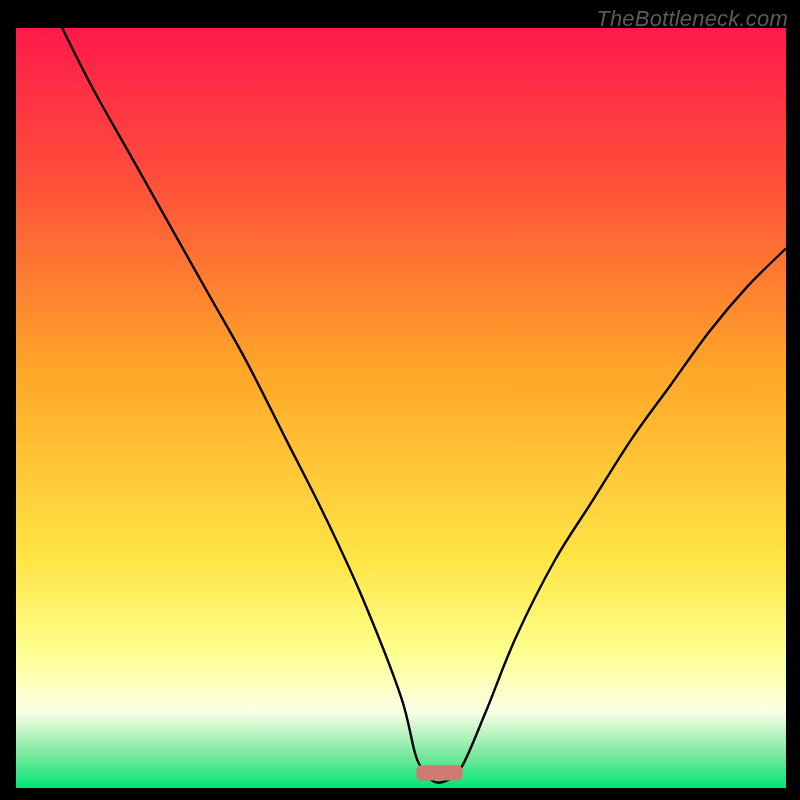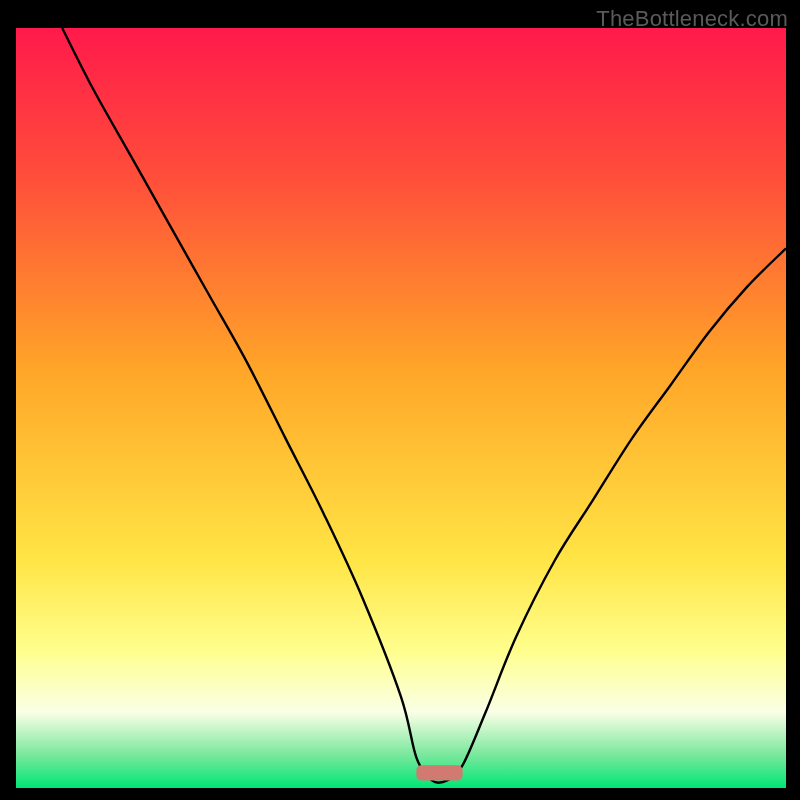--- a/index.html
+++ b/index.html
@@ -19,20 +19,21 @@
   }
   .watermark {
     position: absolute;
     top: 6px;
     right: 12px;
     color: #5a5a5a;
     font-size: 22px;
     font-weight: 500;
     letter-spacing: 0.2px;
     z-index: 10;
+    font-style: italic;
   }
   .plot {
     position: absolute;
     left: 16px;
     top: 28px;
     width: 770px;
     height: 760px;
   }
   svg { display: block; }
 </style>

